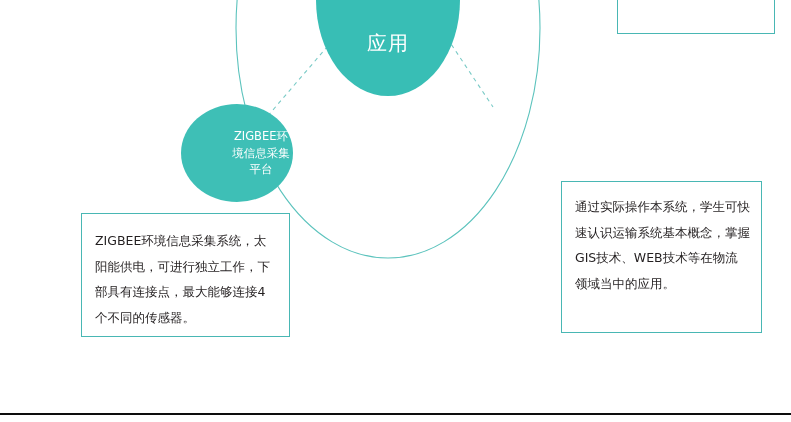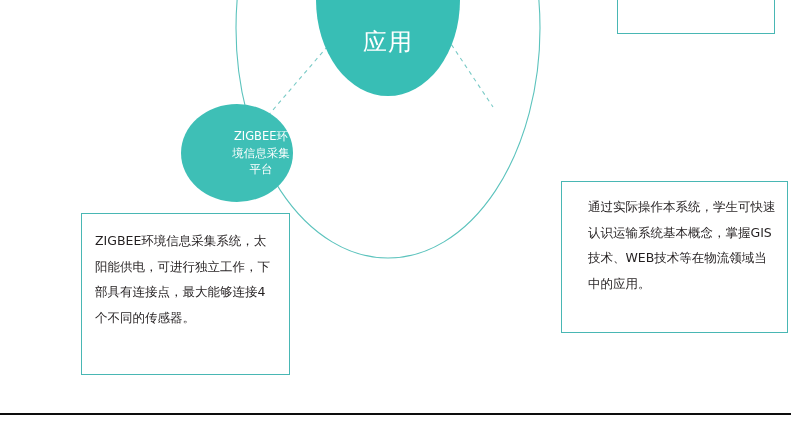--- a/index.html
+++ b/index.html
@@ -48,21 +48,21 @@
 
   
   #node-top {
     left: 316px;
     top: -96px;
     width: 144px;
     height: 192px;
     background: #38beb5;
   }
   #node-top .node-label {
-    font-size: 24px;
+    font-size: 20px;
     margin-top: 86px;
     letter-spacing: 1px;
   }
 
   
   #node-left {
     left: 181px;
     top: 104px;
     width: 112px;
     height: 98px;
@@ -99,30 +99,30 @@
   }
   .callout-text {
     display: block;
     white-space: pre-line;
   }
 
   #callout-left {
     left: 81px;
     top: 213px;
     width: 209px;
-    height: 162px;
+    height: 124px;
     padding: 14px 12px 6px 13px;
   }
 
   #callout-right {
     left: 561px;
     top: 181px;
-    width: 227px;
+    width: 201px;
     height: 152px;
-    padding: 12px 11px 6px 26px;
+    padding: 12px 11px 6px 13px;
   }
 
   
   #callout-topright {
     left: 617px;
     top: -42px;
     width: 158px;
     height: 76px;
     padding: 10px 12px 4px 13px;
   }

